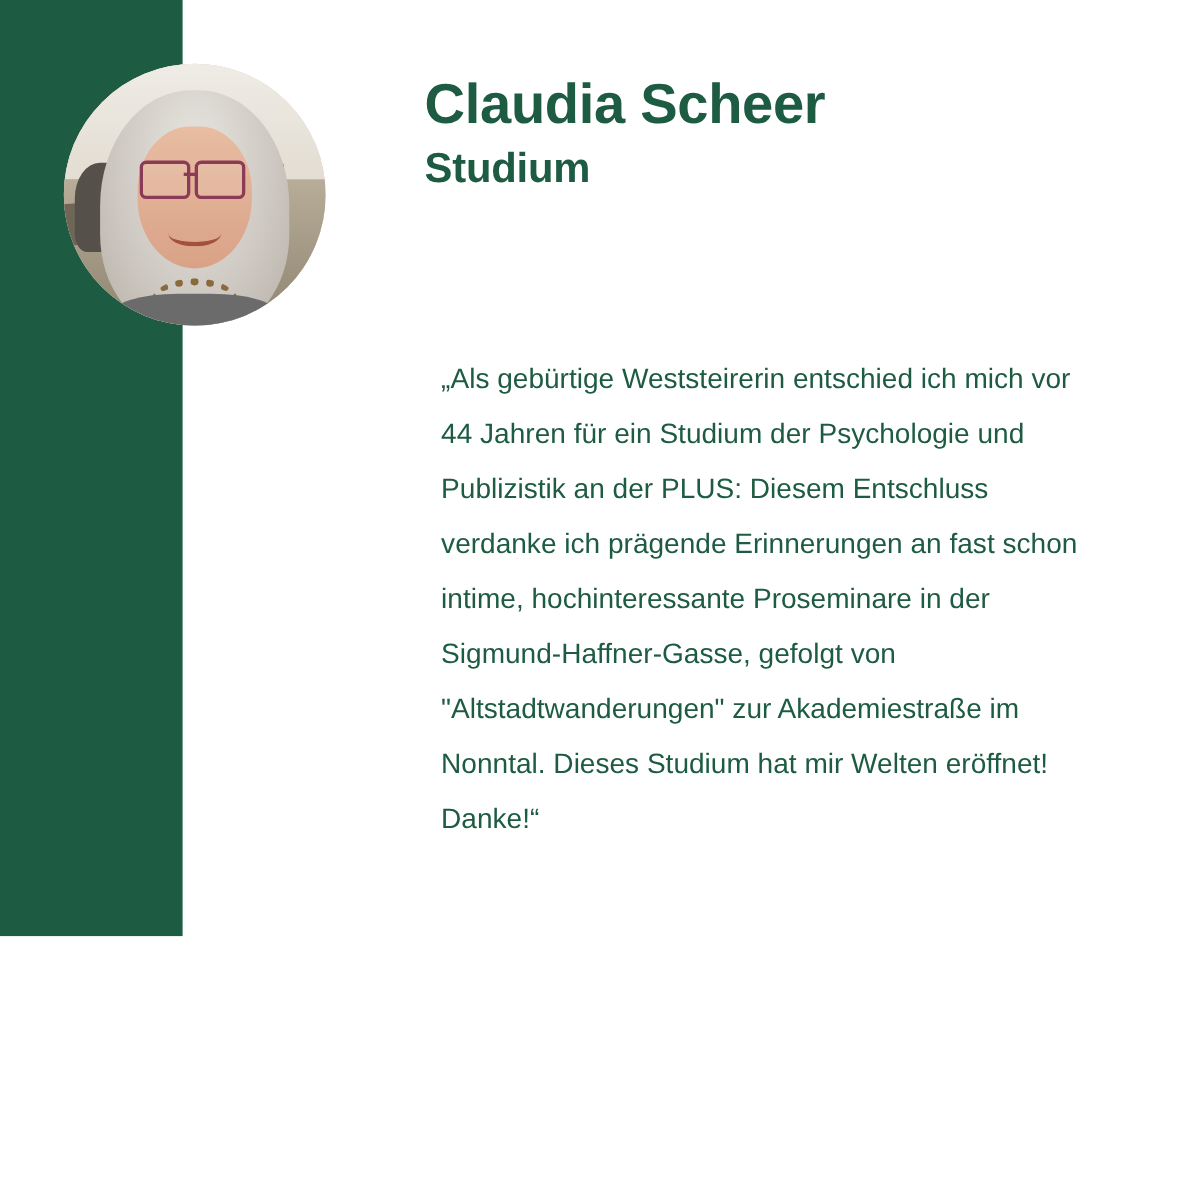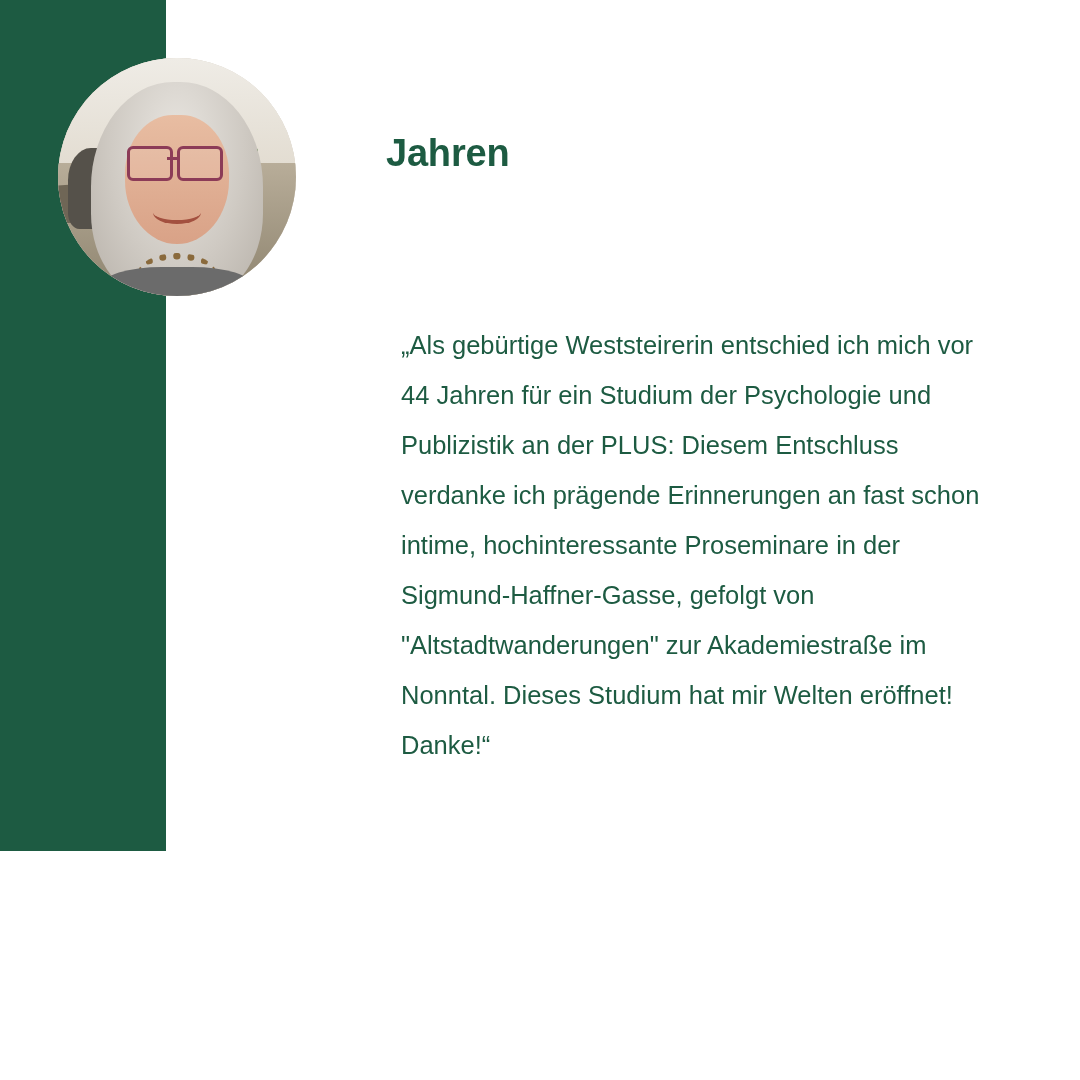--- a/index.html
+++ b/index.html
@@ -213,17 +213,18 @@
     <div class="ph-face"></div>
     <div class="ph-glass-l"></div>
     <div class="ph-glass-r"></div>
     <div class="ph-bridge"></div>
     <div class="ph-smile"></div>
     <div class="ph-necklace"></div>
     <div class="ph-shirt"></div>
   </div>
 
   <div class="content">
-    <h2 class="role">Jahren</h2>
+    <h1 class="name">Claudia Scheer</h1>
+    <h2 class="role">Studium</h2>
     <p class="quote">„Als gebürtige Weststeirerin entschied ich mich vor 44 Jahren für ein Studium der Psychologie und Publizistik an der PLUS: Diesem Entschluss verdanke ich prägende Erinnerungen an fast schon intime, hochinteressante Proseminare in der Sigmund-Haffner-Gasse, gefolgt von "Altstadtwanderungen" zur Akademiestraße im Nonntal. Dieses Studium hat mir Welten eröffnet! Danke!“</p>
   </div>
 
 </div>
 
 </body></html>

